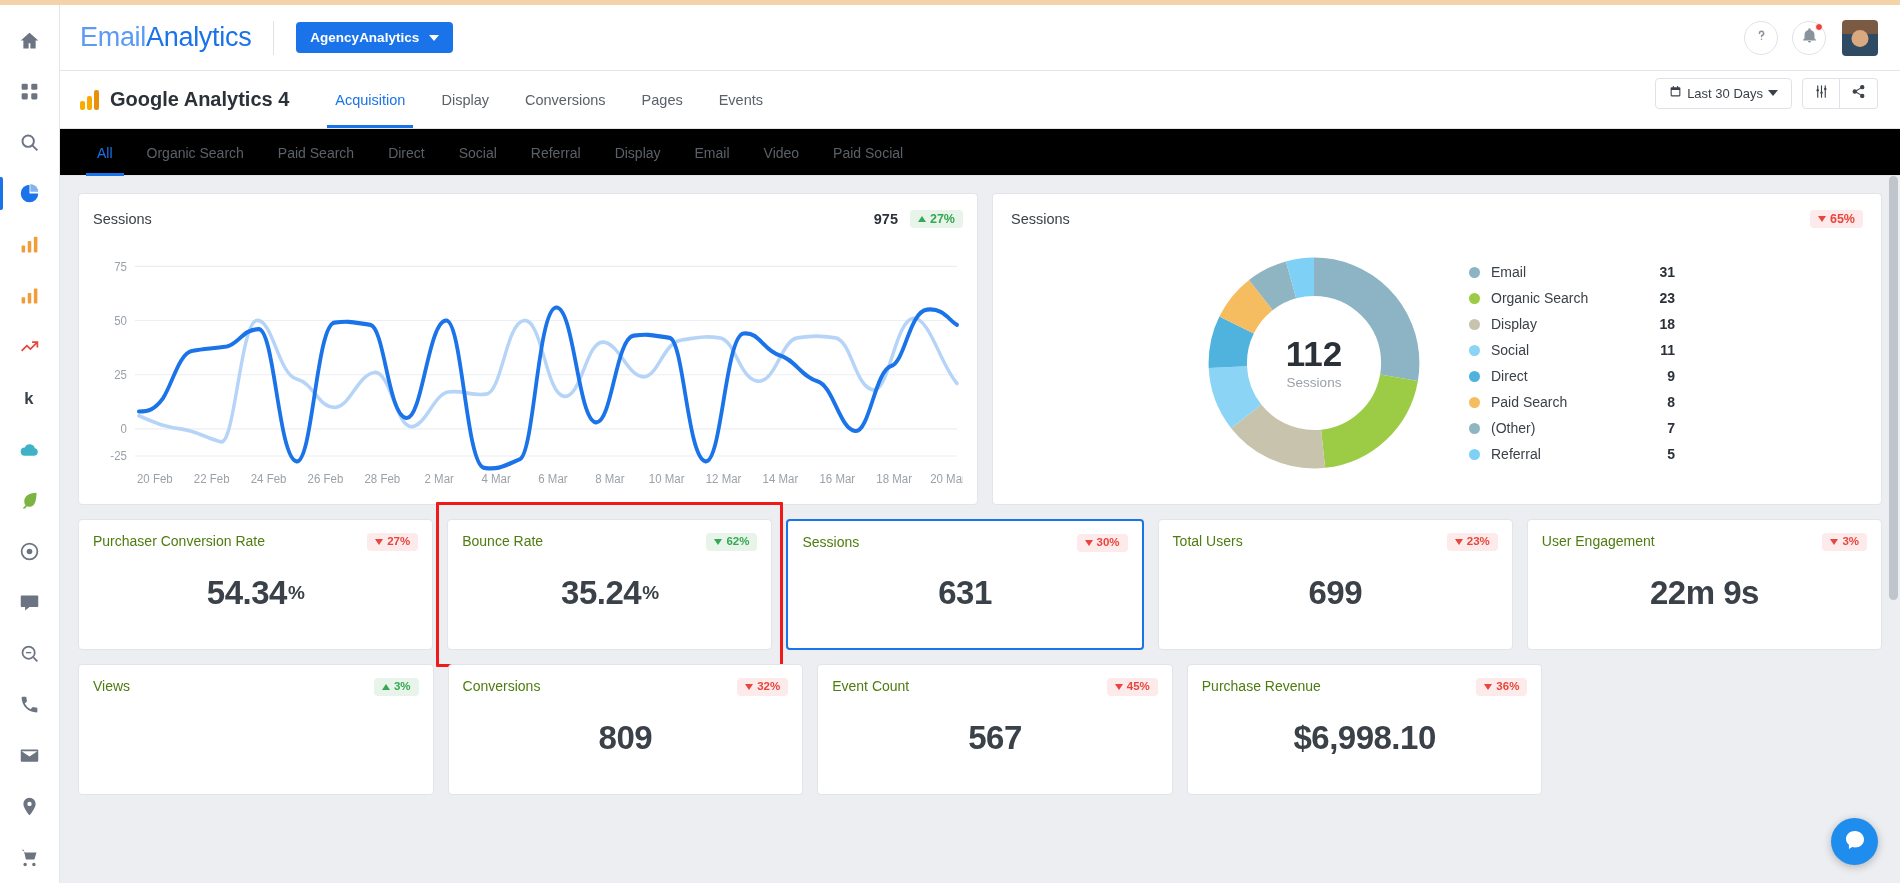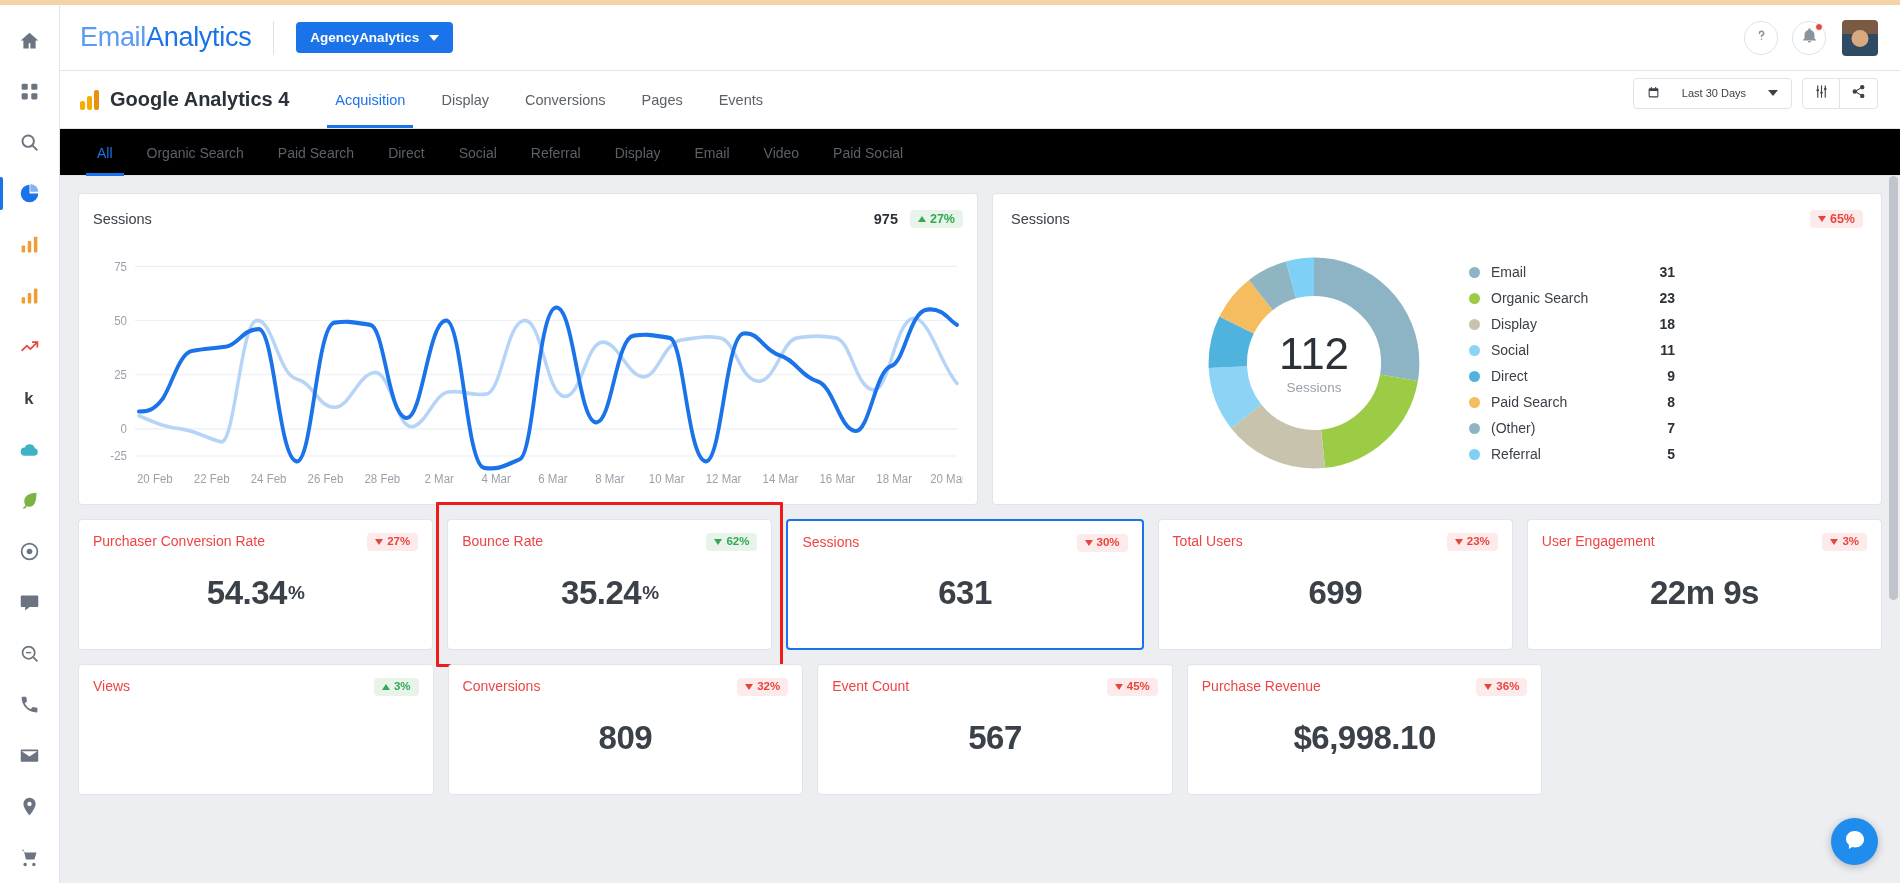--- a/index.html
+++ b/index.html
@@ -96,21 +96,21 @@
   }
   .tab.active { color: #1a73e8; }
   .tab.active::after {
     content: ""; position: absolute; left: 10px; right: 10px; bottom: 0;
     height: 3px; background: #1a73e8;
   }
   .rpt-spacer { flex: 1 1 auto; }
   .tool-group { display: flex; align-items: center; gap: 10px; padding-bottom: 13px; }
   .date-btn {
     height: 31px; border: 1px solid #dfe3e8; border-radius: 4px; background: #fff;
-    display: flex; align-items: center; gap: 22px; padding: 0 13px; font-size: 11px;
+    display: flex; align-items: center; gap: 5px; padding: 0 13px; font-size: 13px;
     color: #3b4148; cursor: pointer; font-family: "Liberation Sans", sans-serif;
   }
   .seg { display: flex; }
   .seg-btn {
     width: 38px; height: 31px; border: 1px solid #dfe3e8; background: #fff;
     display: flex; align-items: center; justify-content: center; cursor: pointer;
     color: #3b4148;
   }
   .seg-btn:first-child { border-radius: 4px 0 0 4px; }
   .seg-btn:last-child { border-radius: 0 4px 4px 0; border-left: none; }
@@ -156,35 +156,35 @@
   .chart-body { flex: 1 1 auto; position: relative; margin-top: 6px; }
   .chart-svg { width: 100%; height: 100%; display: block; }
   .ax-label { font-size: 11.5px; fill: #9aa1a9; font-family: "Liberation Sans", sans-serif; }
 
   
   .donut-card { flex: 1 1 auto; height: 312px; padding: 14px 18px 8px 18px; display: flex; flex-direction: column; }
   .donut-body { flex: 1 1 auto; display: flex; align-items: center; justify-content: center; gap: 40px; }
   .donut-wrap { position: relative; width: 230px; height: 230px; }
   .donut-center { position: absolute; inset: 0; display: flex; flex-direction: column;
                   align-items: center; justify-content: center; }
-  .donut-num { font-size: 44px; font-weight: 400; color: #2b3138; line-height: 1; }
+  .donut-num { font-size: 35px; font-weight: 700; color: #2b3138; line-height: 1; }
   .donut-sub { font-size: 13.5px; color: #9aa1a9; margin-top: 4px; }
   .legend { display: flex; flex-direction: column; gap: 10px; }
   .legend-row { display: flex; align-items: center; font-size: 14px; color: #3b4148; }
   .legend-dot { width: 11px; height: 11px; border-radius: 50%; margin-right: 11px; flex: none; }
   .legend-name { width: 150px; }
   .legend-val { width: 34px; text-align: right; font-weight: 700; color: #2b3138; }
 
   
   .kpi {
     flex: 1 1 0; height: 131px; padding: 13px 14px; position: relative;
     display: flex; flex-direction: column;
   }
   .kpi-head { display: flex; align-items: flex-start; }
-  .kpi-title { font-size: 14px; color: #ef4444; }
+  .kpi-title { font-size: 14px; color: #4d7c0f; }
   .kpi-pill { margin-left: auto; font-size: 11.5px; }
   .kpi-value {
     flex: 1 1 auto; display: flex; align-items: center; justify-content: center;
     font-size: 33px; font-weight: 700; color: #3b4148; letter-spacing: -0.5px;
   }
   .kpi-value sup { font-size: 19px; font-weight: 700; vertical-align: super; margin-left: 1px; }
   .kpi.selected { border: 2px solid #1a73e8; }
   .kpi-hl-wrap { flex: 1 1 0; position: relative; display: flex; }
   .kpi-hl-wrap .kpi { flex: 1 1 auto; }
   .kpi-hl-wrap::after {

